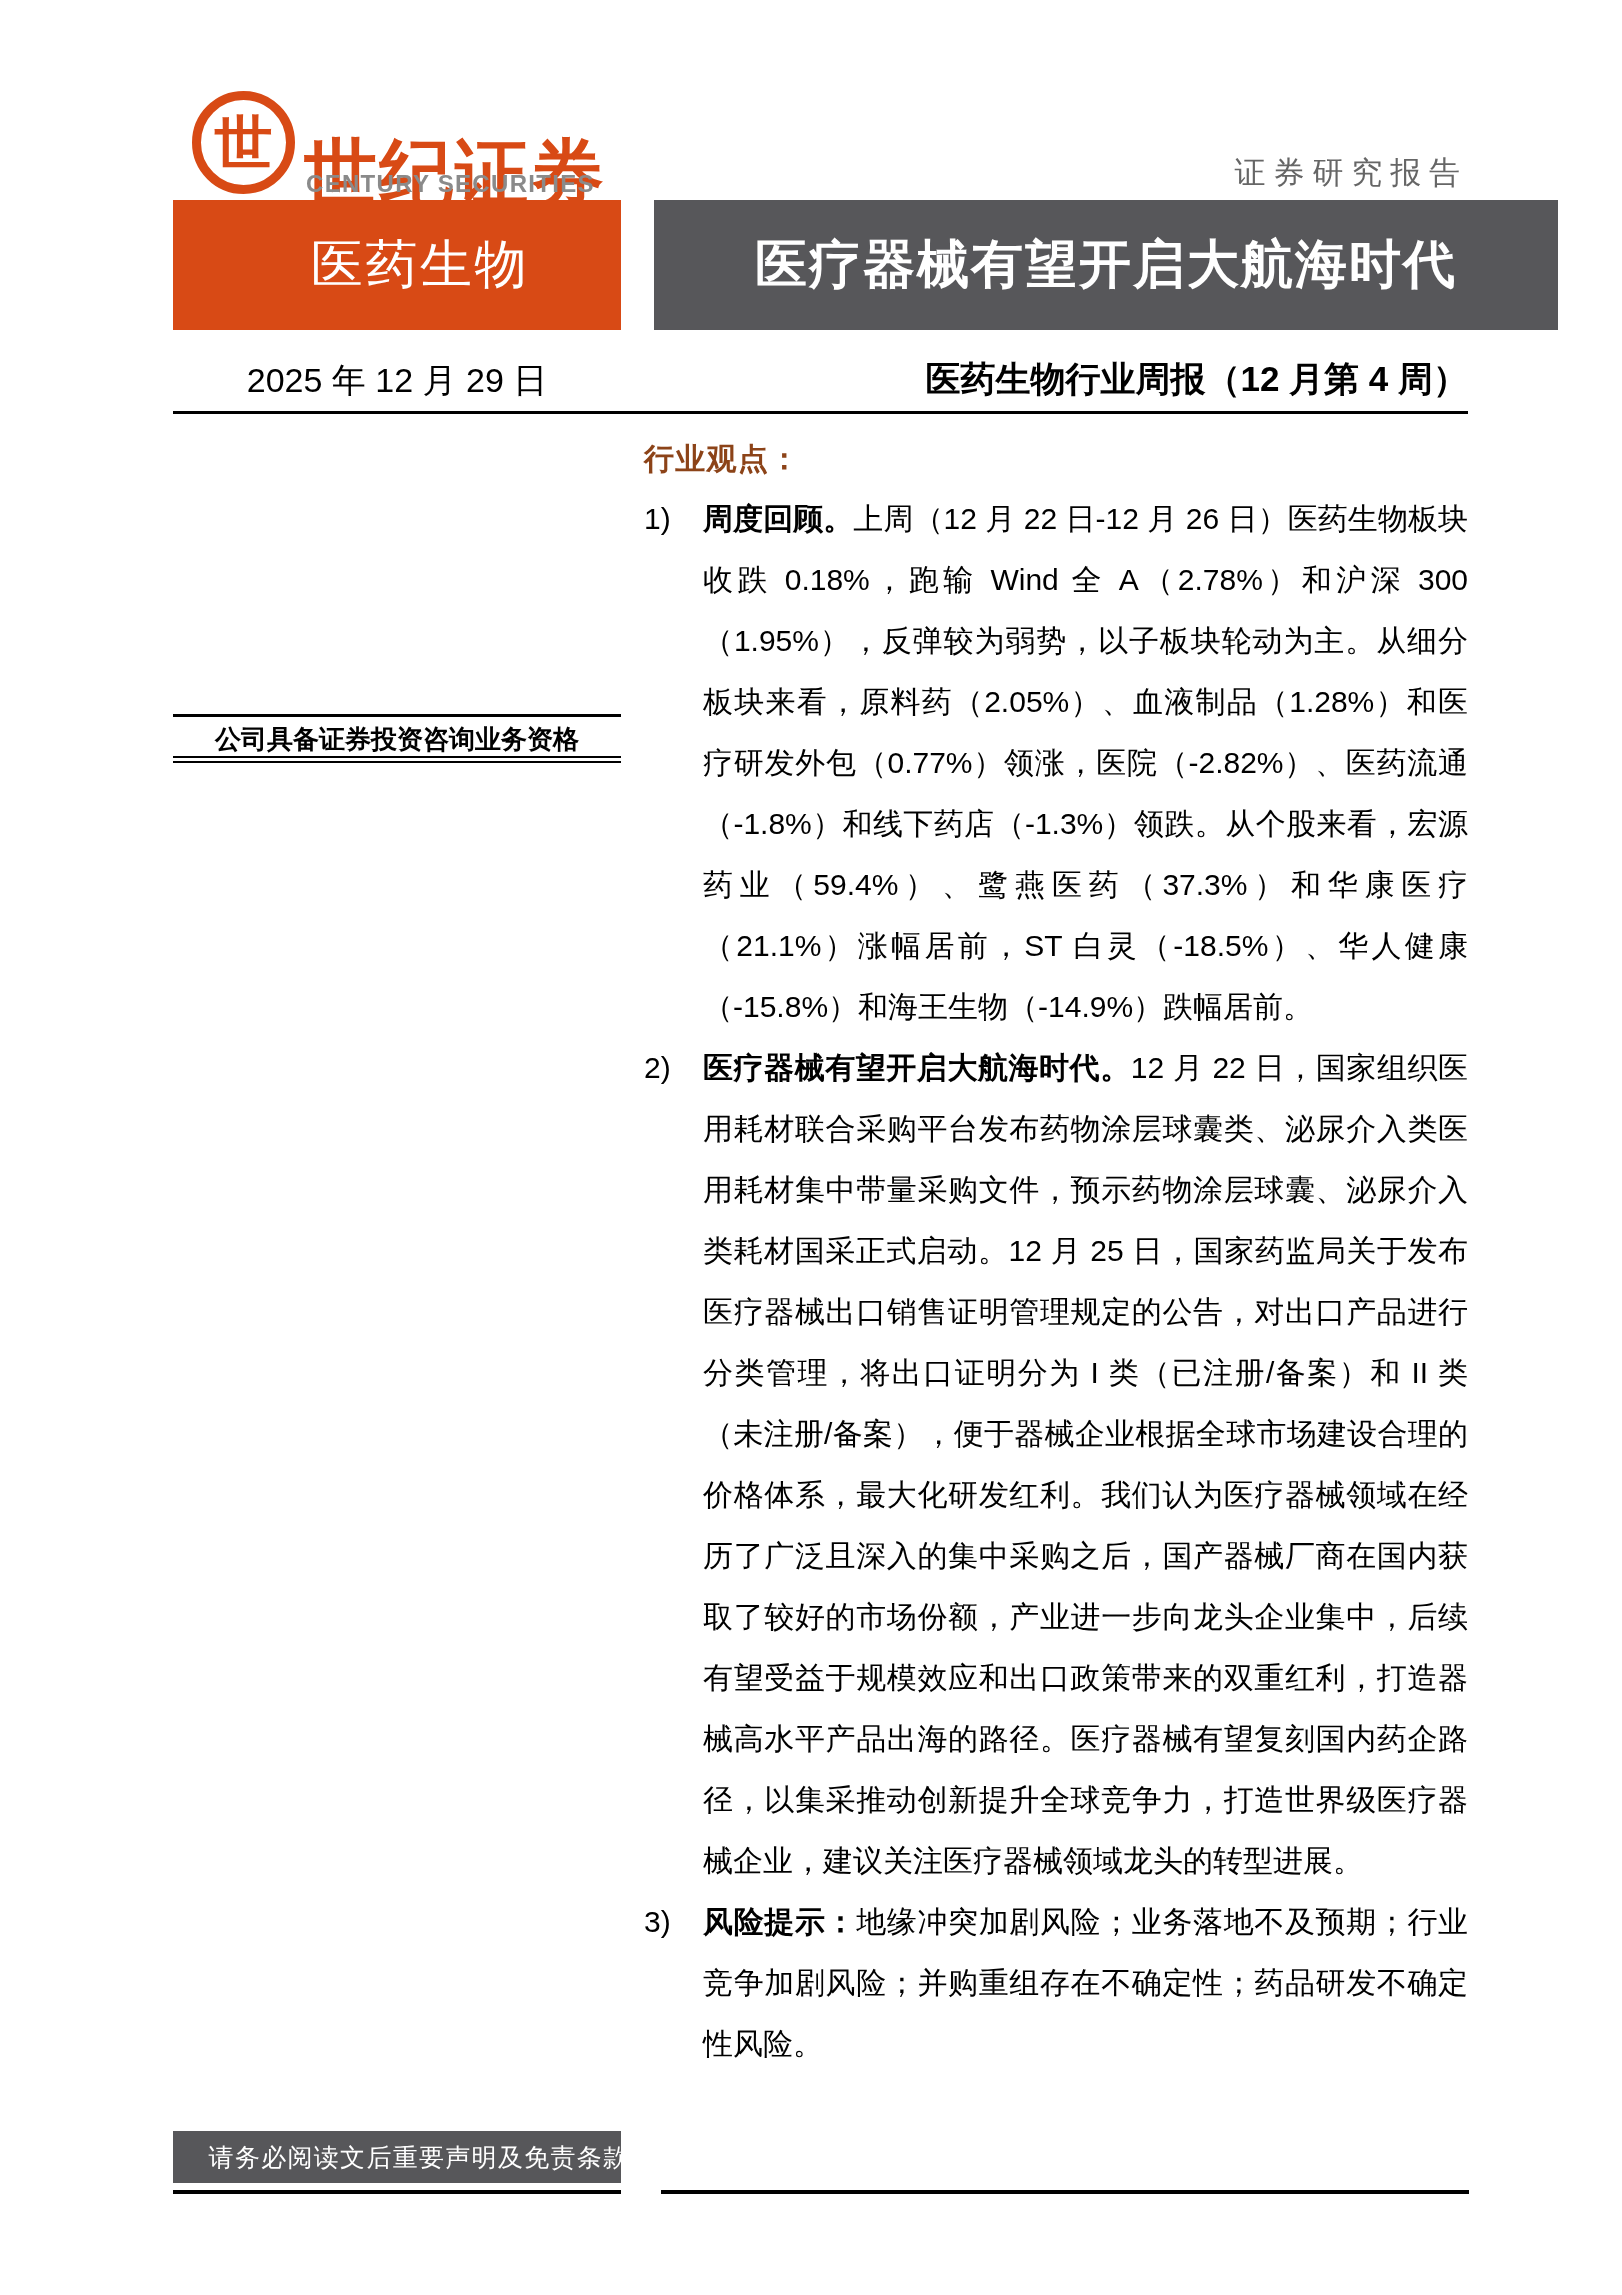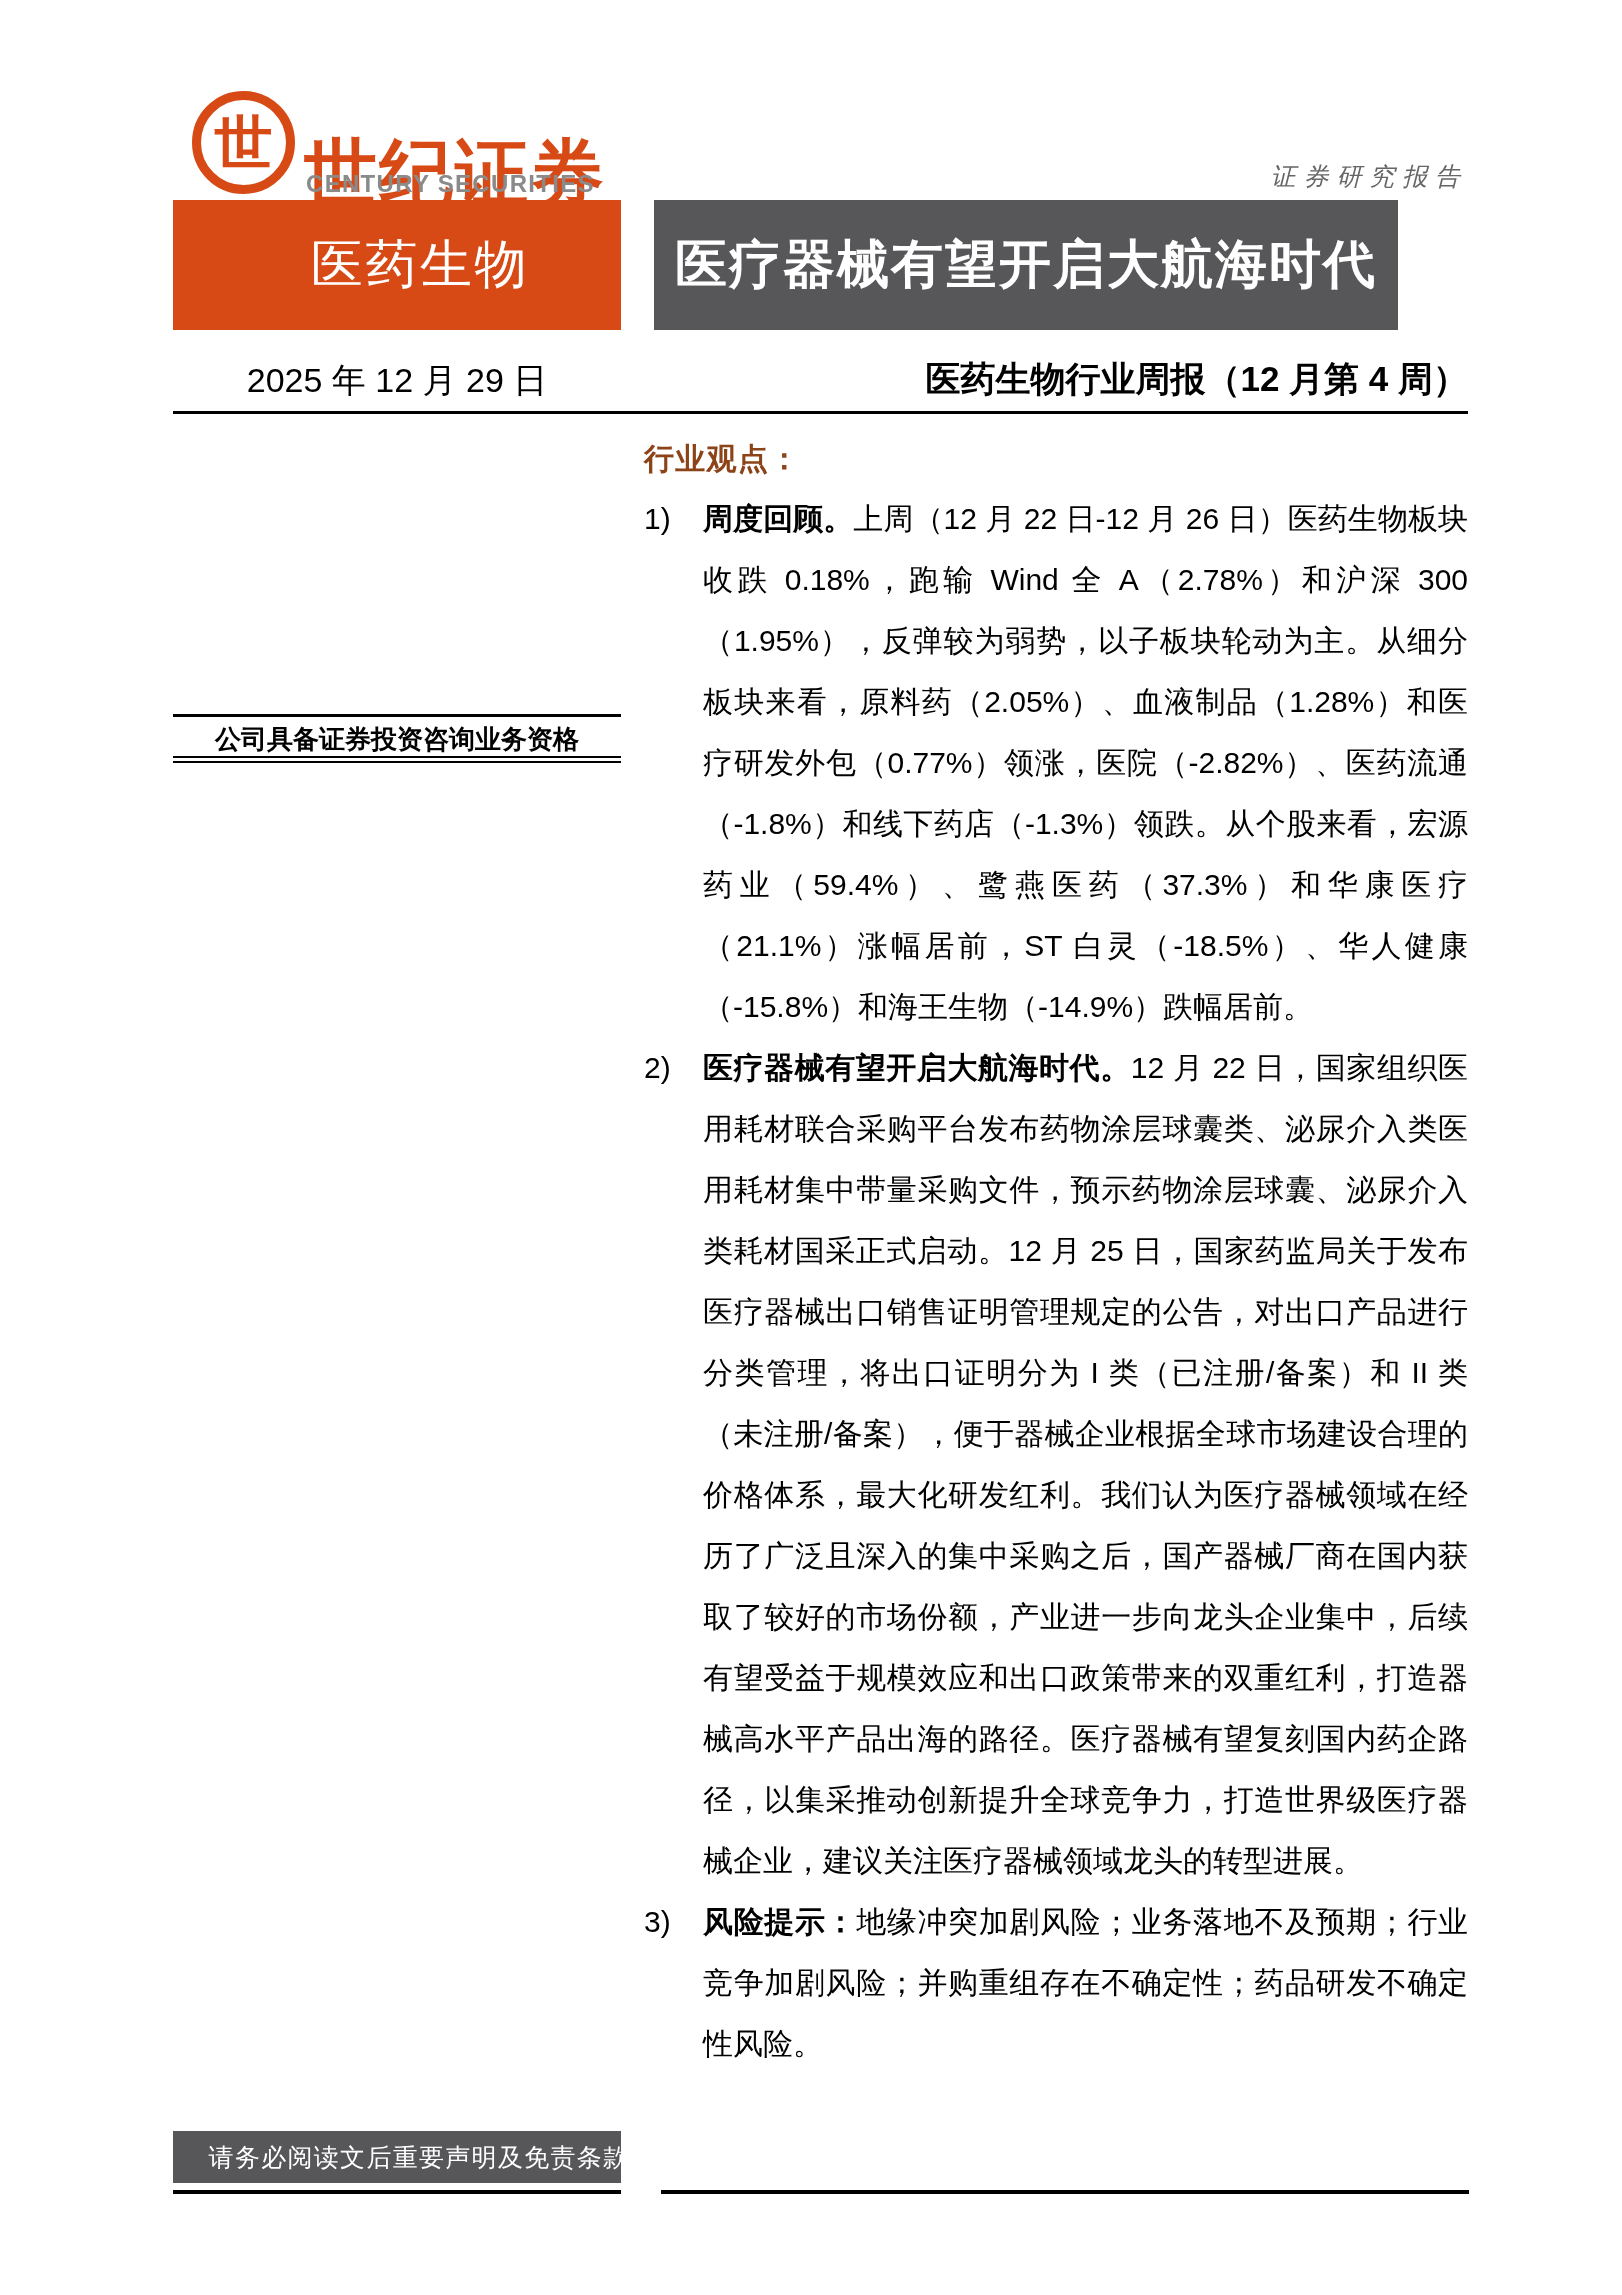--- a/index.html
+++ b/index.html
@@ -18,30 +18,30 @@
   .brand-cn {
     position:absolute; left:304px; top:89px; width:314px;
     color:#D84A15; font-size:73px; font-weight:800; line-height:1.05;
     letter-spacing:2.6px; white-space:nowrap;margin-top:46px;
   }
   .brand-en {
     position:absolute; left:306px; top:170px; width:314px;
     color:#8A8A8A; font-size:24px; font-weight:600; letter-spacing:1.3px; white-space:nowrap;
   }
   .report-type {
-    position:absolute; right:154px; top:160px;
+    position:absolute; right:154px; top:152px;
     font-family:"Liberation Serif","DejaVu Serif",serif;
-    color:#666666; font-size:25px; letter-spacing:7.9px; white-space:nowrap;font-style:italic;
+    color:#666666; font-size:31px; letter-spacing:7.9px; white-space:nowrap;
   }
 
   
   .banner { position:absolute; top:200px; height:130px; display:flex; align-items:center; color:#ffffff; }
   .banner-orange { left:173px; width:448px; background:#D84A15; justify-content:center; padding-left:46px; }
   .banner-orange span { font-size:52px; font-weight:500; letter-spacing:2.6px; }
-  .banner-gray { left:654px; width:744px; background:#57575A; justify-content:center; }
+  .banner-gray { left:654px; width:904px; background:#57575A; justify-content:center; }
   .banner-gray span { font-size:52px; font-weight:700; letter-spacing:2px; }
 
   
   .report-date {
     position:absolute; left:173px; top:361px; width:448px;
     text-align:center; font-size:34px; line-height:39px; white-space:nowrap;
   }
   .report-series {
     position:absolute; right:154px; top:358px;
     font-size:35px; font-weight:700; line-height:41px; white-space:nowrap;

